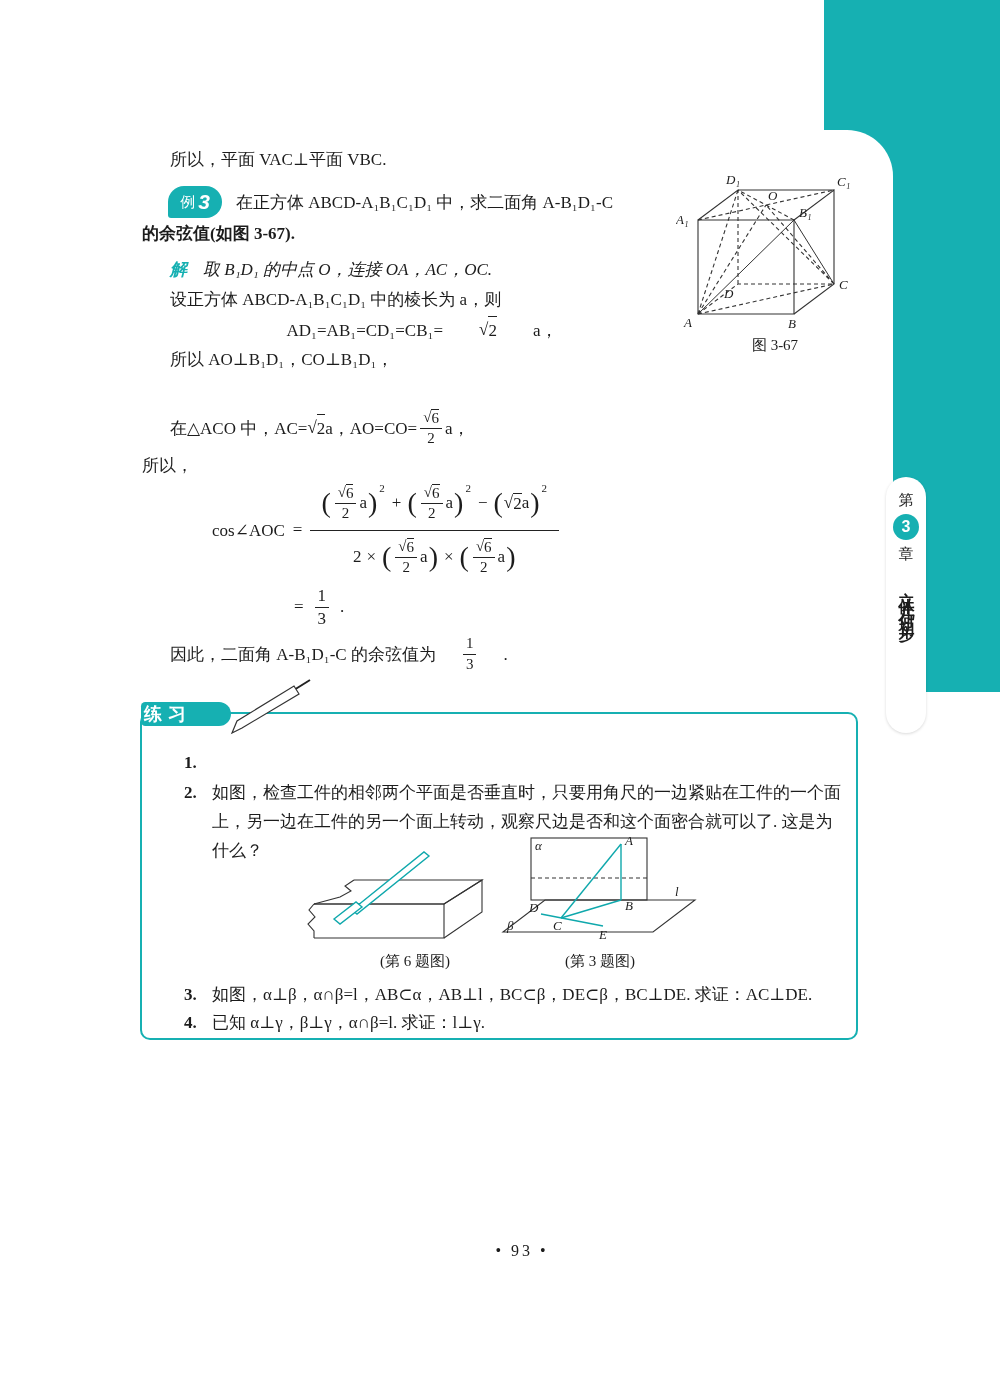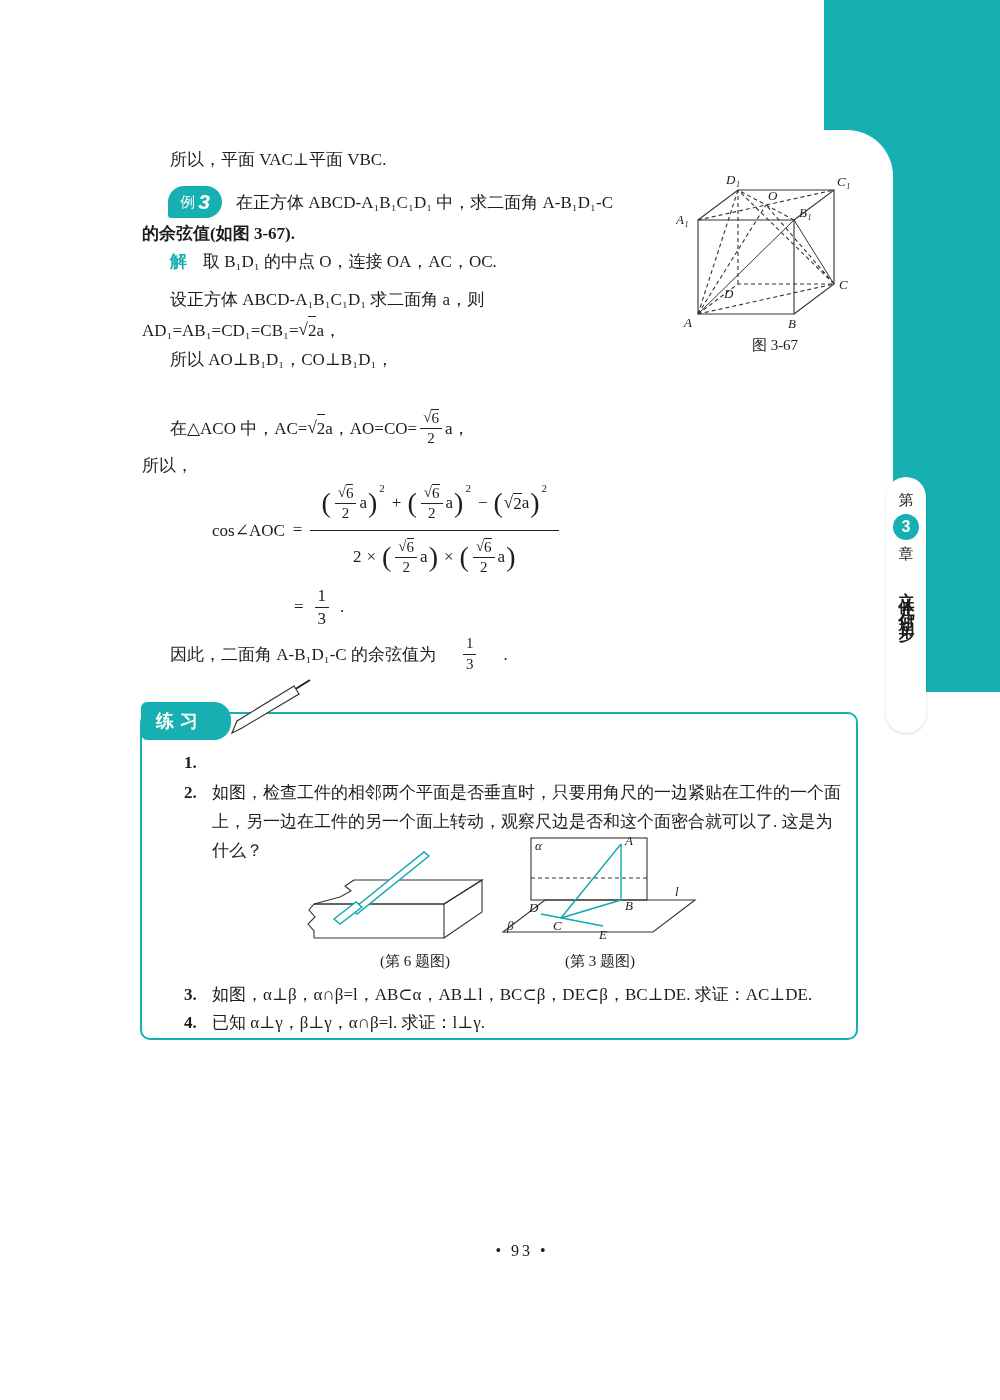--- a/index.html
+++ b/index.html
@@ -15,21 +15,21 @@
               box-shadow:0 1px 3px rgba(0,0,0,.15); }
   .st-char { font-size:15px; line-height:20px; }
   .st-circle { width:26px; height:26px; border-radius:50%; background:#16b0b2; color:#fff; font-weight:700;
                display:flex; align-items:center; justify-content:center; margin:4px 0; font-size:16px;
                font-family:"Liberation Sans","DejaVu Sans",sans-serif; }
   .st-title { margin-top:14px; font-weight:700; font-size:16px; writing-mode:vertical-rl; text-orientation:upright; letter-spacing:7px; }
 
   .tl { position:absolute; line-height:27px; white-space:nowrap; }
   .wrapline { white-space:normal; }
   .mathline { display:flex; align-items:center; }
-  .centerline { display:flex; justify-content:flex-start; }
+  .centerline { display:flex; justify-content:center;gap:36px; }
 
   .ex-row { position:absolute; display:flex; align-items:flex-start; }
   .ex-badge { width:54px; height:32px; background:#16b0b2; border-radius:16px 16px 16px 3px; color:#fff;
               display:flex; align-items:center; justify-content:center; gap:3px; flex:none;
               font-family:"Liberation Sans","DejaVu Sans",sans-serif; }
   .ex-badge .c1 { font-size:15px; }
   .ex-badge .c2 { font-size:21px; font-weight:700; font-style:italic; }
   .ex-text { margin-left:14px; padding-top:5px; }
 
   .jie { color:#16b0b2; font-weight:700; margin-right:16px; }
@@ -51,23 +51,23 @@
   .bp { font-size:28px; font-weight:400; line-height:1; padding:0 1px; }
   .sq { font-size:11px; align-self:flex-start; margin:-2px 2px 0 1px; }
   .op { margin:0 5px; }
 
   .afig { position:absolute; }
   .figcap { position:absolute; text-align:center; font-size:15px; }
   .figtext text { font-family:"Liberation Serif","DejaVu Serif",serif; font-style:italic; font-size:13px; fill:#1c1c1c; }
 
   .prac-box { position:absolute; left:140px; top:712px; width:718px; height:328px; border:2px solid #16b0b2;
               border-radius:10px; background:#fff; }
-  .prac-tab { position:absolute; left:141px; top:702px; width:90px; height:38px; background:#16b0b2;
+  .prac-tab { position:absolute; left:141px; top:702px; width:90px; height:24px; background:#16b0b2;
               border-radius:6px 17px 17px 6px; color:#fff; font-weight:700; letter-spacing:6px;
-              display:flex; align-items:center; padding-left:15px; font-size:18px;
+              display:flex; align-items:center; padding-left:3px; font-size:18px;
               font-family:"Liberation Sans","DejaVu Sans",sans-serif; }
   .pitem { position:absolute; display:flex; align-items:flex-start; line-height:29px; }
   .pnum { font-weight:700; width:28px; flex:none; }
   .ptext { }
 
   .page-num { position:absolute; left:0; top:1242px; width:100%; text-align:center; font-size:16px; letter-spacing:3px;padding-left:44px; }
 </style>
 </head>
 <body>
 
@@ -89,25 +89,25 @@
 
   <div class="ex-row" style="left:168px; top:186px;">
     <span class="ex-badge">
       <span class="c1">例</span>
       <span class="c2">3</span>
     </span>
     <span class="ex-text">在正方体 ABCD-A₁B₁C₁D₁ 中，求二面角 A-B₁D₁-C</span>
   </div>
   <div class="tl" style="left:142px; top:220px;font-weight:bold;">的余弦值(如图 3-67).</div>
 
-  <div class="tl" style="left:170px; top:248px;">
+  <div class="tl" style="left:170px; top:256px;font-style:italic;">
     <span class="jie">解</span><span>取 B₁D₁ 的中点 O，连接 OA，AC，OC.</span>
   </div>
 
-  <div class="tl" style="left:170px; top:286px;">设正方体 ABCD-A₁B₁C₁D₁ 求二面角 a，则</div>
+  <div class="tl" style="left:170px; top:286px;">设正方体 ABCD-A₁B₁C₁D₁ 中的棱长为 a，则</div>
 
   <div class="tl mathline centerline" style="left:142px; top:316px; width:560px;">
     <span>AD₁=AB₁=CD₁=CB₁=</span>
       <span class="rt">
         <span>√</span>
         <span class="rad">2</span>
       </span>
       <span>a，</span>
   </div>
 

